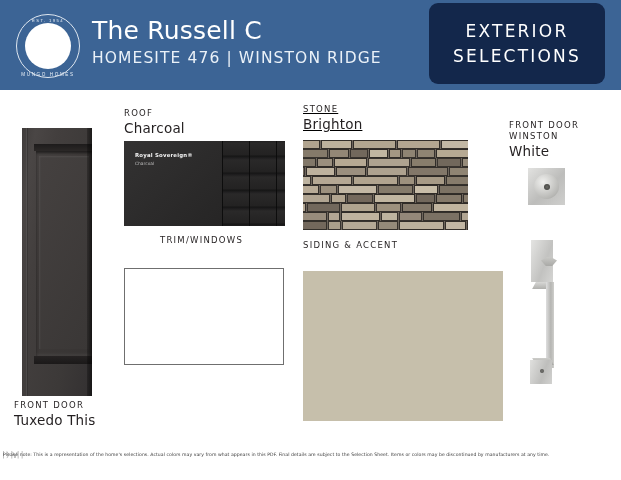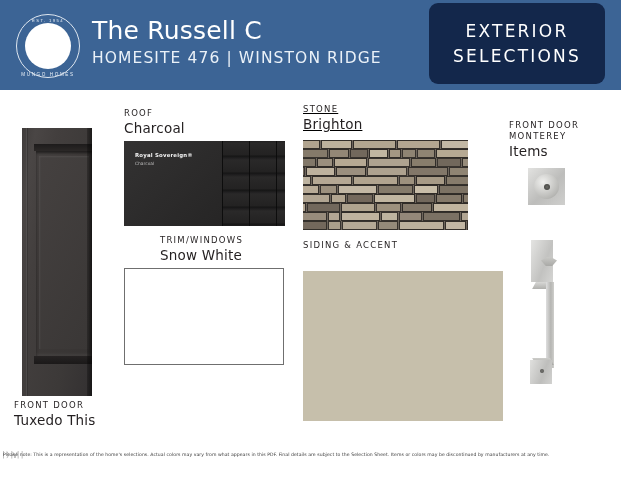--- a/index.html
+++ b/index.html
@@ -158,21 +158,20 @@
 </div>
 <div class="roof-sw">
   <div class="roof-left"></div>
   <div class="roof-right"></div>
   <div class="roof-t1">Royal Sovereign®</div>
   <div class="roof-t2">Charcoal</div>
 </div>
 
 <div class="trim-label">
   <div class="cat">TRIM/WINDOWS</div>
-  <div class="val">Snow White</div>
 </div>
 <div class="trim-sw"></div>
 
 <div class="stone-label">
   <div class="cat">STONE</div>
   <div class="val">Brighton</div>
 </div>
 <div class="stone-sw">
     <div class="srow" style="top: 0px;">
       <div class="sbrick" style="left: -18px; width: 35px; background: rgb(184, 171, 149); opacity: 0.91;"></div>
@@ -261,22 +260,22 @@
     </div>
   </div>
 
 <div class="sid-label">
   <div class="cat">SIDING &amp; ACCENT</div>
 </div>
 <div class="sid-sw"></div>
 
 <div class="hw-label">
   <div class="cat">FRONT DOOR</div>
-  <div class="cat">MONTEREY</div>
-  <div class="val">Items</div>
+  <div class="cat">WINSTON</div>
+  <div class="val">White</div>
 </div>
 <div class="hw-bolt">
   <div class="hw-knob">
     <div class="hw-kh"></div>
   </div>
 </div>
 <div class="hs">
   <div class="hs-plate">
     <div class="hs-thumb"></div>
   </div>

